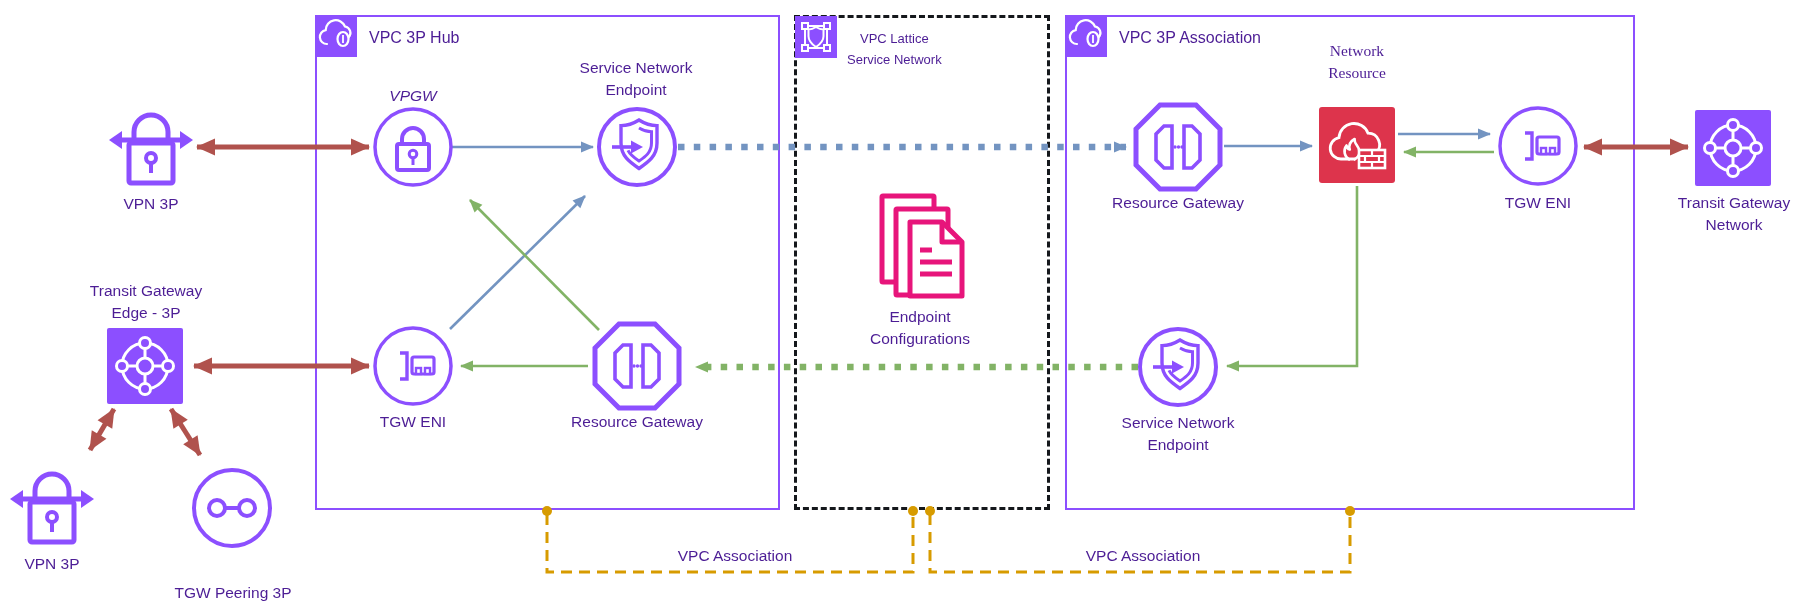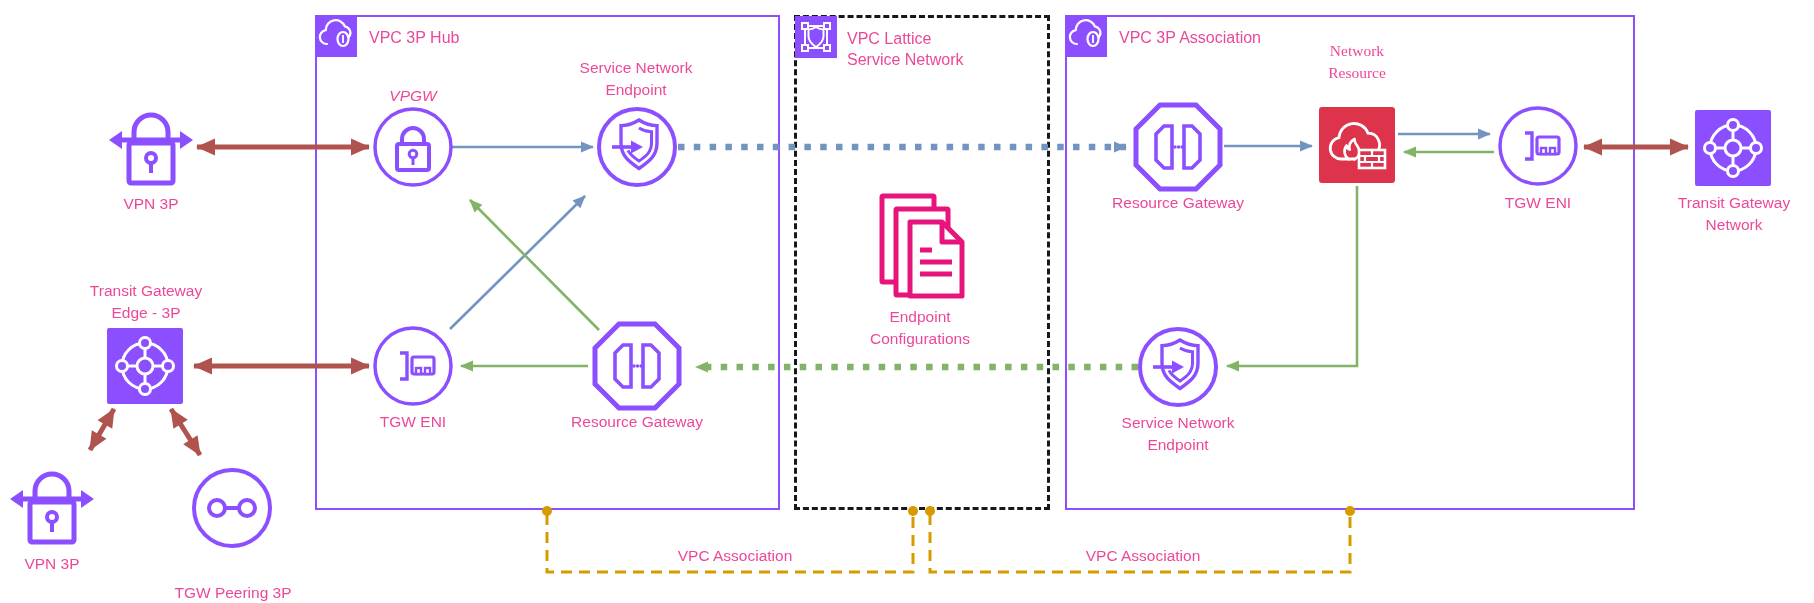--- a/index.html
+++ b/index.html
@@ -1,23 +1,23 @@
 <!DOCTYPE html>
 <html><head>
 <meta charset="utf-8">
 <style>
   html,body{margin:0;padding:0;background:#fff;}
   .canvas{position:relative;width:1814px;height:603px;background:#fff;overflow:hidden;
-          font-family:"Liberation Sans",sans-serif;color:#ec4899;}
+          font-family:"Liberation Sans",sans-serif;color:#4c1d95;}
   .box{position:absolute;background:transparent;box-sizing:border-box;}
   .box.purple{border:2px solid #8C4FFF;}
   .box.dashed{border:3px dashed #15181c;}
   .box-icon{position:absolute;left:-2px;top:-2px;width:42px;height:42px;}
   .box-title{position:absolute;left:52px;top:12px;font-size:16px;white-space:nowrap;}
-  .box-title2{position:absolute;left:50px;top:10px;font-size:16px;line-height:21px;white-space:nowrap;}
+  .box-title2{position:absolute;left:50px;top:10px;font-size:13px;line-height:21px;white-space:nowrap;text-align:center;}
   .node{position:absolute;}
   .lbl{position:absolute;transform:translateX(-50%);text-align:center;font-size:15.5px;
        line-height:21.5px;white-space:nowrap;}
   svg.wires{position:absolute;left:0;top:0;z-index:3;}
   .box{z-index:1;}
   .node{z-index:4;}
   .lbl{z-index:5;}
 </style>
 </head>
 <body>

